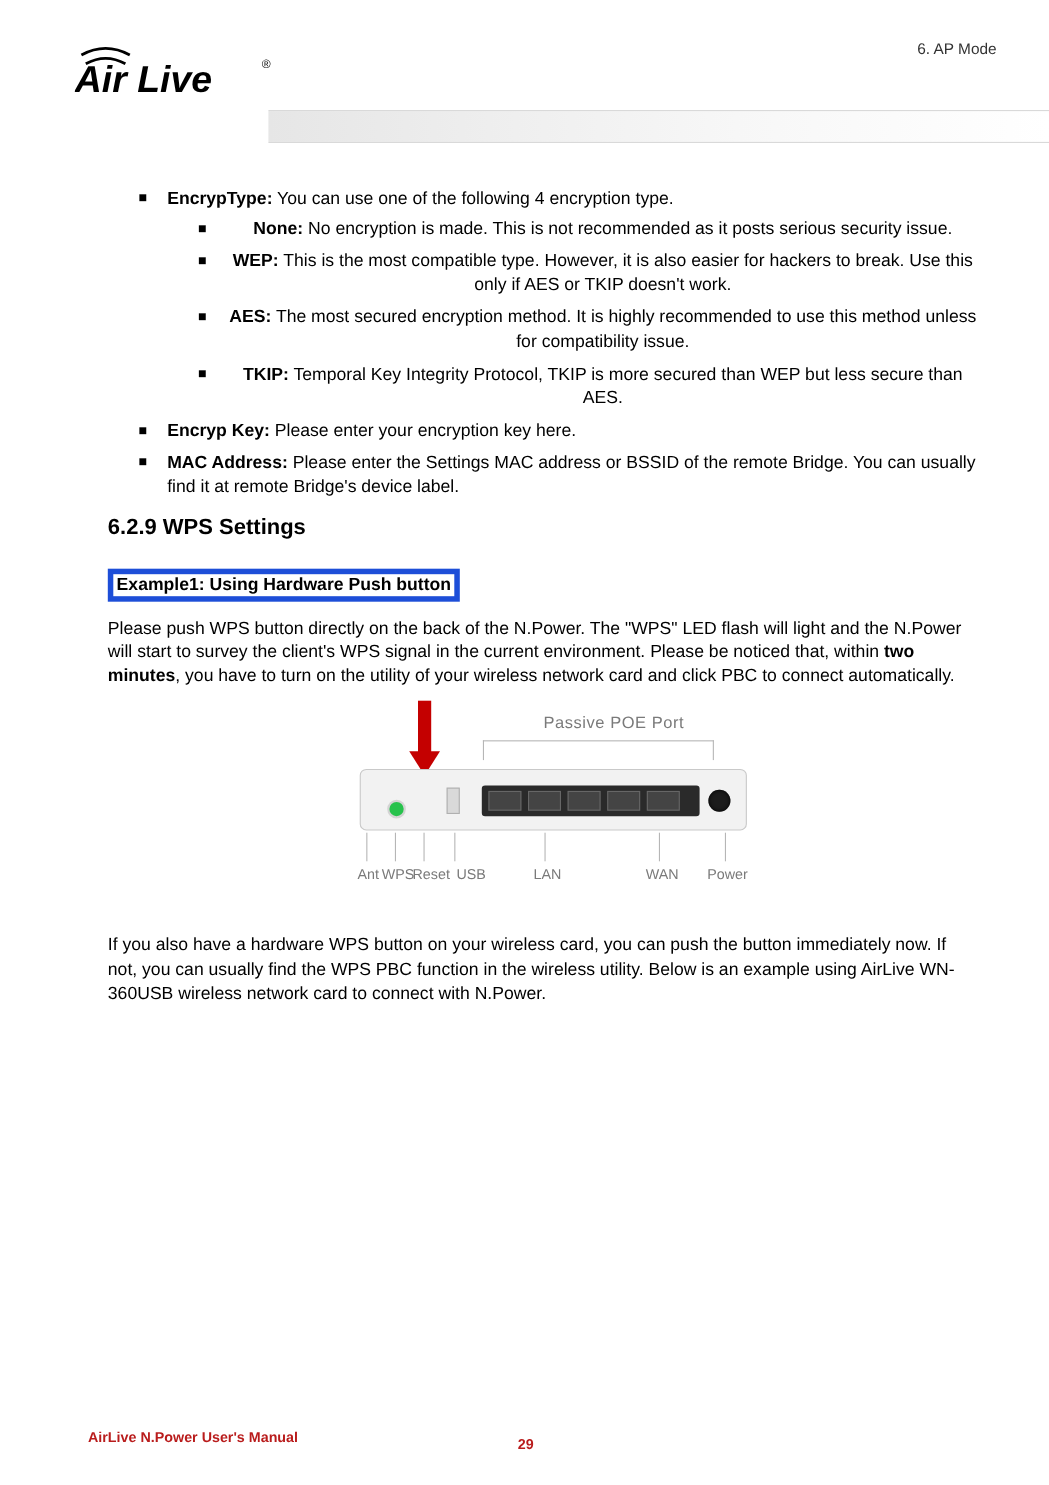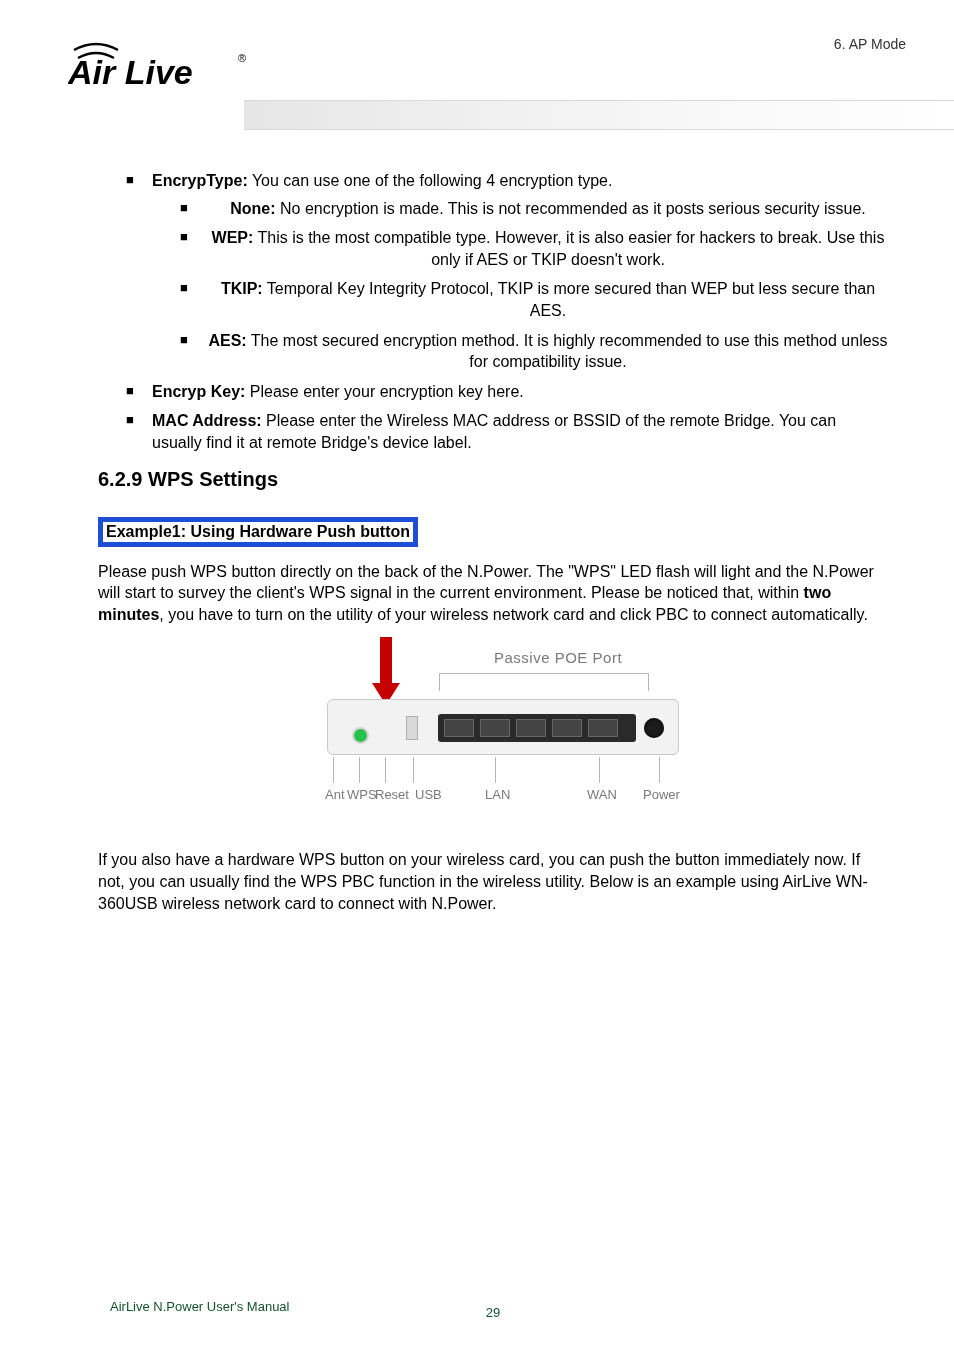--- a/index.html
+++ b/index.html
@@ -132,24 +132,25 @@
   .router .knob { position:absolute; top:18px; right:14px; width:20px; height:20px; border-radius:50%; background:#1c1c1c; box-shadow: inset 0 0 4px #000; }
   .router .usb { position:absolute; top:16px; left:78px; width:12px; height:24px; background:#d9d9d9; border:1px solid #b0b0b0; }
   .callouts { position:absolute; top:118px; left:48px; width:352px; height:60px; }
   .callouts .line { position:absolute; width:1px; height:26px; background:#b6b6b6; top:0; }
   .callouts .label { position:absolute; top:30px; font-size:13px; color:#7a7a7a; white-space:nowrap; }
 
   
   .footer {
     position: absolute;
     bottom: 36px;
-    left: 110px;
+    left: 80px;
     right: 78px;
     font-size: 13px;
-    color: #14532d;
+    color: #b91c1c;
+    font-weight: bold;
   }
   .footer .pagenum { position: absolute; left: 50%; transform: translateX(-50%); bottom: -6px; }
 </style>
 </head>
 <body>
 <div class="page">
 
   <div class="header-right">6.  AP  Mode</div>
 
   <div class="logo">
@@ -164,26 +165,26 @@
   <div class="header-band"></div>
 
   <div class="content">
 
     <ul class="level1">
       <li>
         <span class="b">EncrypType:</span><span> You can use one of the following 4 encryption type.</span>
         <ul class="level2">
           <li><span class="b">None:</span><span> No encryption is made.    This is not recommended as it posts serious security issue.</span></li>
           <li><span class="b">WEP:</span><span> This is the most compatible type.    However, it is also easier for hackers to break.    Use this only if AES or TKIP doesn't work.</span></li>
+          <li><span class="b">AES:</span><span> The most secured encryption method.    It is highly recommended to use this method unless for compatibility issue.</span></li>
           <li><span class="b">TKIP:</span><span> Temporal Key Integrity Protocol, TKIP is more secured than WEP but less secure than AES.</span></li>
-          <li><span class="b">AES:</span><span> The most secured encryption method.    It is highly recommended to use this method unless for compatibility issue.</span></li>
         </ul>
       </li>
       <li><span class="b">Encryp Key:</span><span> Please enter your encryption key here.</span></li>
-      <li><span class="b">MAC Address:</span><span>   Please enter the Wireless MAC address or BSSID of the remote Bridge.    You can usually find it at remote Bridge's device label.</span></li>
+      <li><span class="b">MAC Address:</span><span>   Please enter the Settings MAC address or BSSID of the remote Bridge.    You can usually find it at remote Bridge's device label.</span></li>
     </ul>
 
     <div class="section-title">6.2.9 WPS Settings</div>
 
     <div><span class="example-title">Example1: Using Hardware Push button</span></div>
 
     <div class="para">
       <span>Please push WPS button directly on the back of the N.Power. The "WPS" LED flash will light and the N.Power will start to survey the client's WPS signal in the current environment. Please be noticed that, within </span><span class="b">two minutes</span><span>, you have to turn on the utility of your wireless network card and click PBC to connect automatically.</span>
     </div>
 

